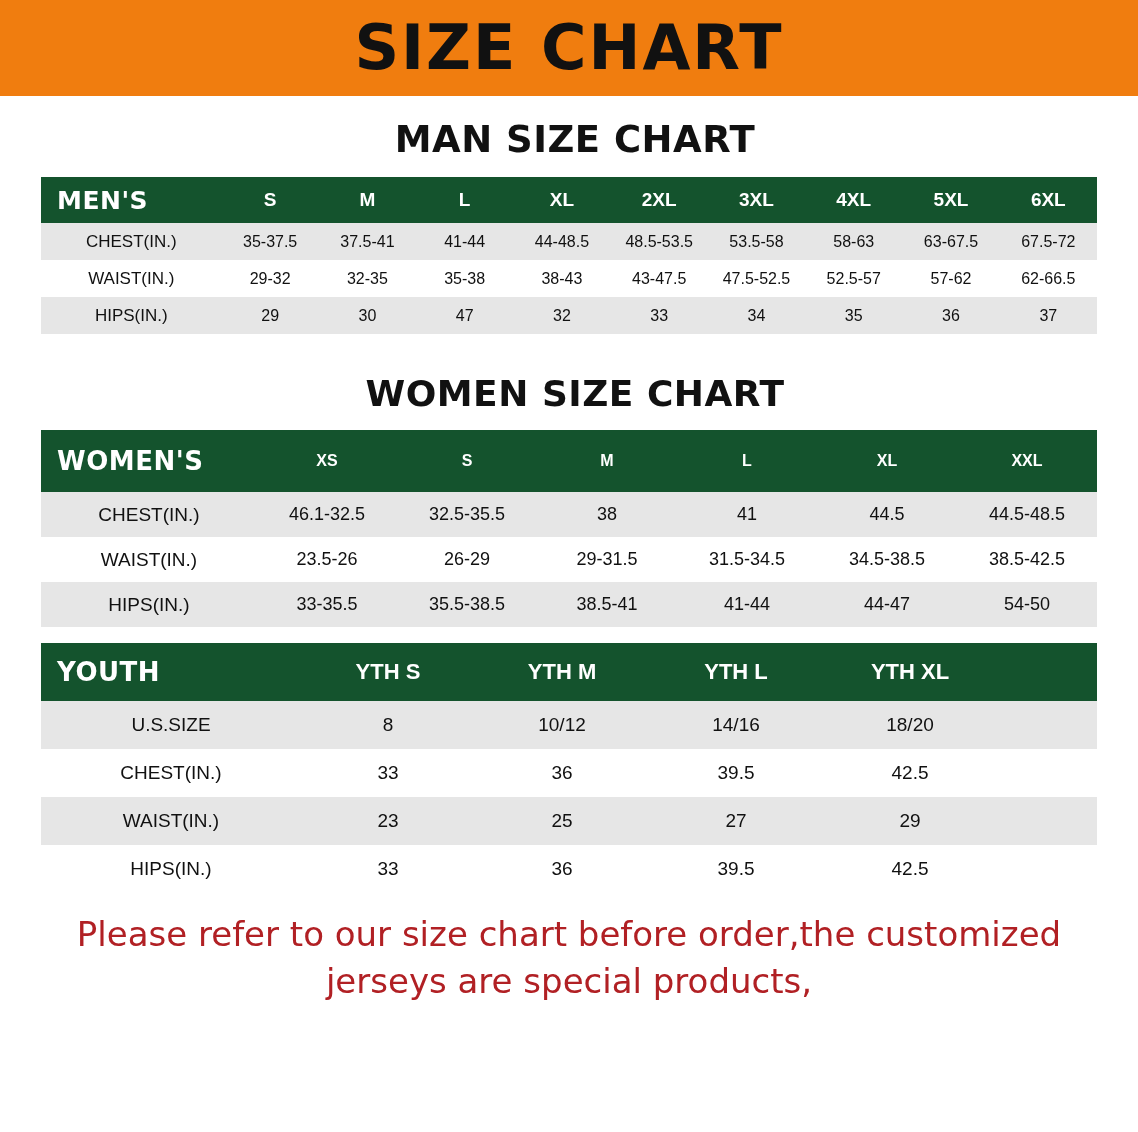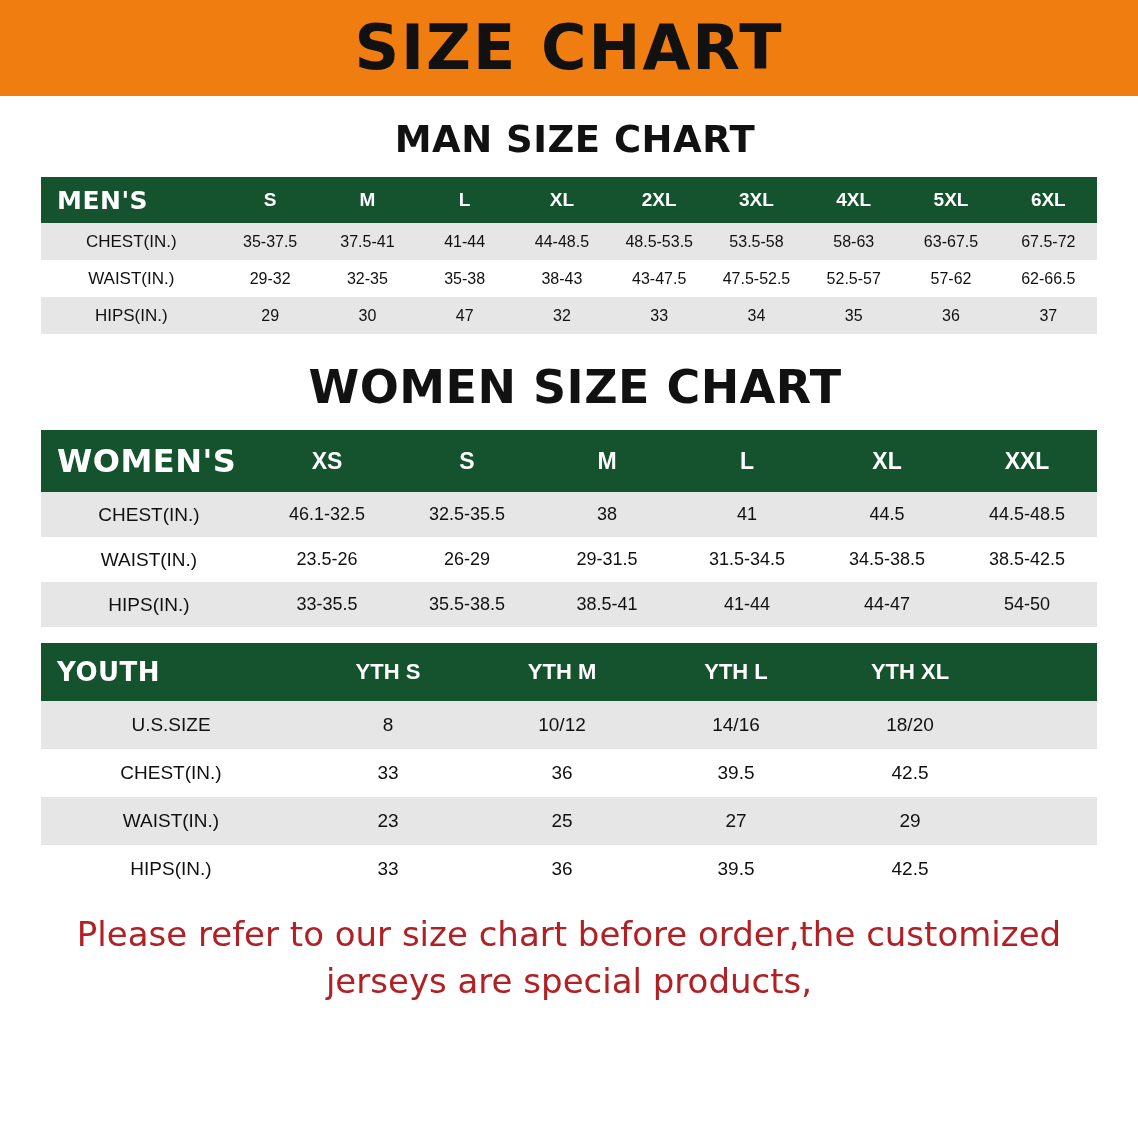--- a/index.html
+++ b/index.html
@@ -44,22 +44,22 @@
     font-weight: bold;
     color: #111111;
     padding-left: 12px;
   }
   .title-man {
     font-size: 37px;
     margin-top: 22px;
     letter-spacing: 0.5px;
   }
   .title-women {
-    font-size: 46px;
-    margin-top: 26px;
+    font-size: 36px;
+    margin-top: 39px;
     letter-spacing: 0.5px;
   }
   .title-youth {
     font-size: 38px;
     margin-top: 36px;
     letter-spacing: 0.5px;
   }
 
   
   table {
@@ -96,22 +96,22 @@
 
   
   #men-table { width: 1056px; margin-top: 16px; }
   #men-table thead th { height: 44px; font-size: 19px; }
   #men-table thead th.label-head { font-size: 25px; }
   #men-table tbody td { height: 35px; font-size: 16px; }
   #men-table tbody td.row-label { font-size: 17px; }
 
   
   #women-table { width: 1056px; margin-top: 16px; }
-  #women-table thead th { height: 60px; font-size: 23px; }
-  #women-table thead th.label-head { font-size: 32px; }
+  #women-table thead th { height: 60px; font-size: 16px; }
+  #women-table thead th.label-head { font-size: 26px; }
   #women-table tbody td { height: 43px; font-size: 18px; }
   #women-table tbody td.row-label { font-size: 19px; }
 
   
   #youth-table { width: 1056px; margin-top: 16px; }
   #youth-table thead th { height: 56px; font-size: 22px; }
   #youth-table thead th.label-head { font-size: 26px; }
   #youth-table tbody td { height: 46px; font-size: 19px; }
   #youth-table tbody td.row-label { font-size: 19px; }
 

